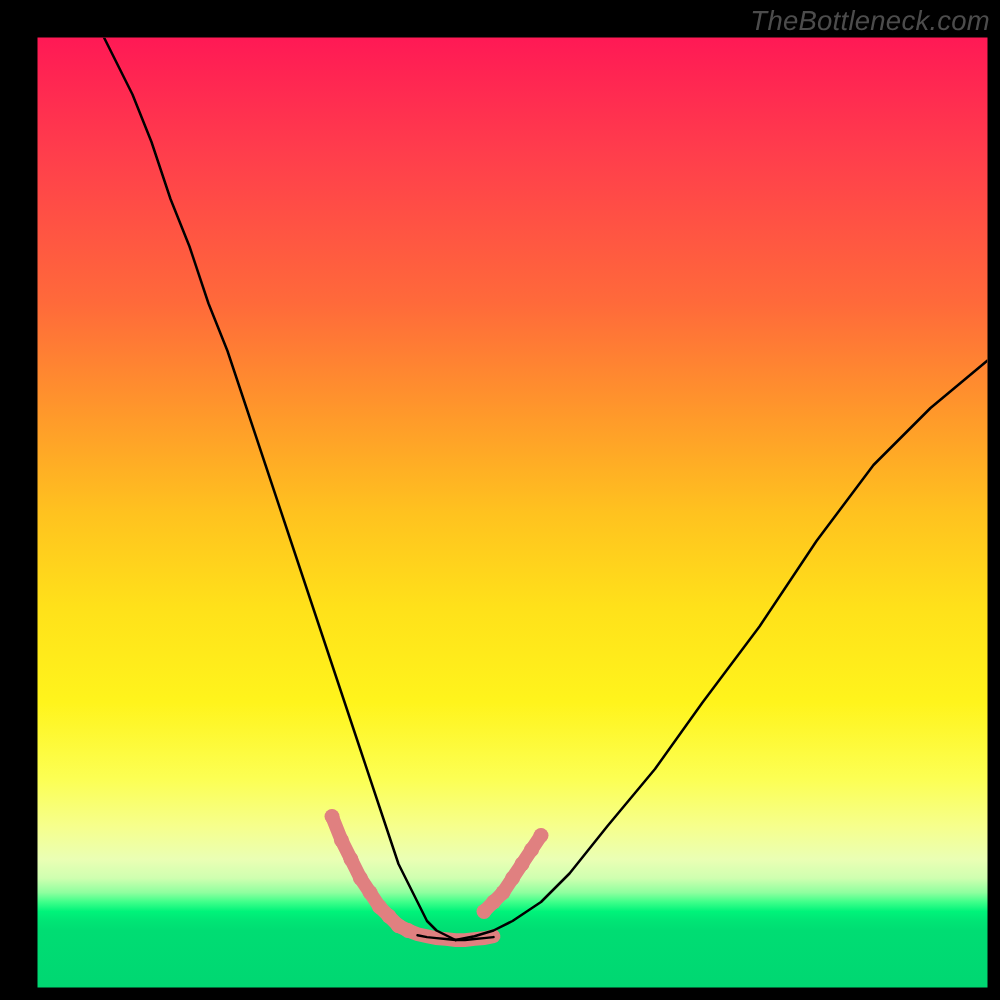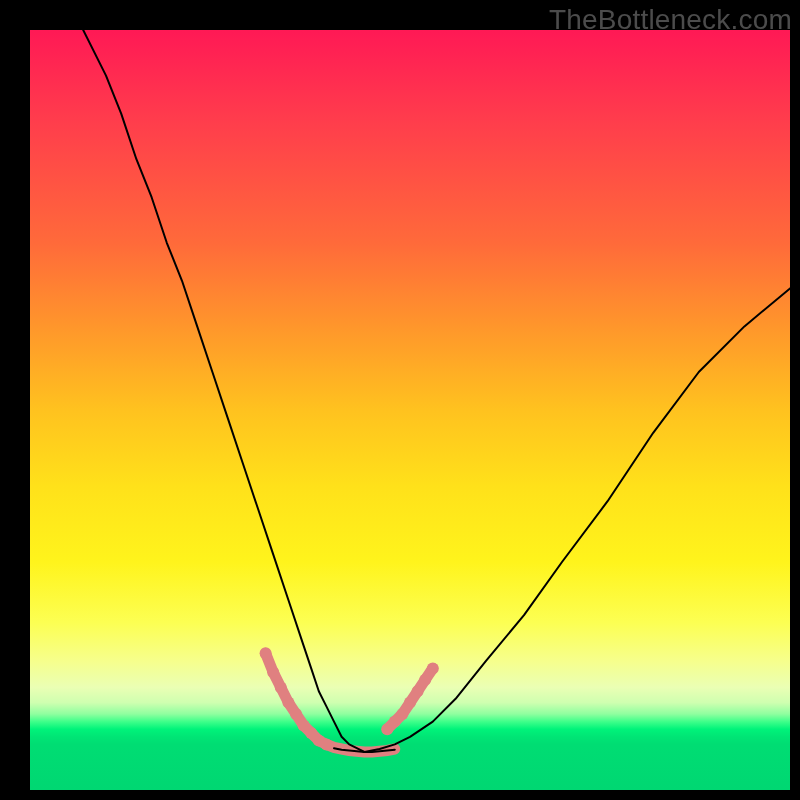--- a/index.html
+++ b/index.html
@@ -17,25 +17,26 @@
     top: 0;
     width: 800px;
     height: 800px;
     background: #000;
   }
   .watermark {
     position: absolute;
     right: 8px;
     top: 4px;
     color: #4c4c4c;
-    font-size: 28px;
+    font-size: 22px;
     font-weight: 500;
     letter-spacing: 0.2px;
     z-index: 20;
     user-select: none;
+    font-style: italic;
   }
   .plot {
     position: absolute;
     left: 30px;
     top: 30px;
     width: 760px;
     height: 760px;
     background: linear-gradient(to bottom,
       #ff1955 0%,
       #ff3d4c 12%,

